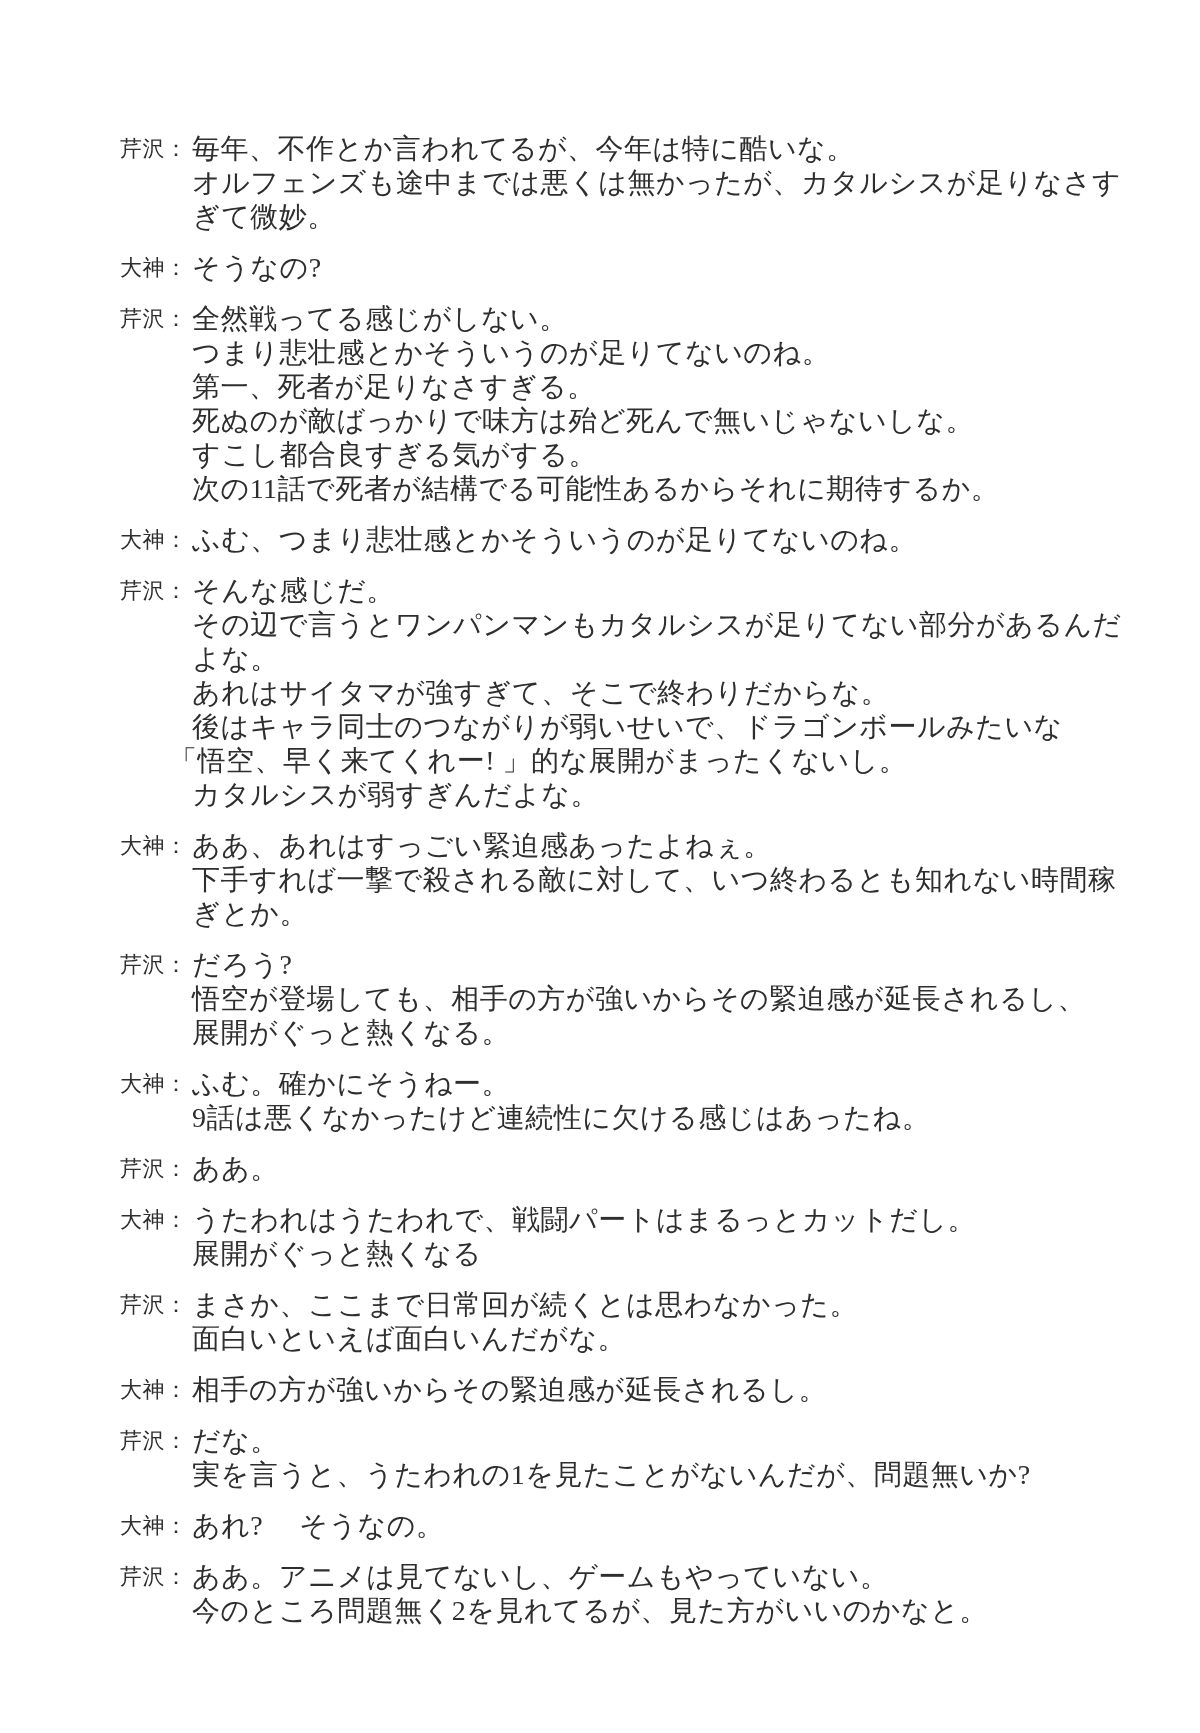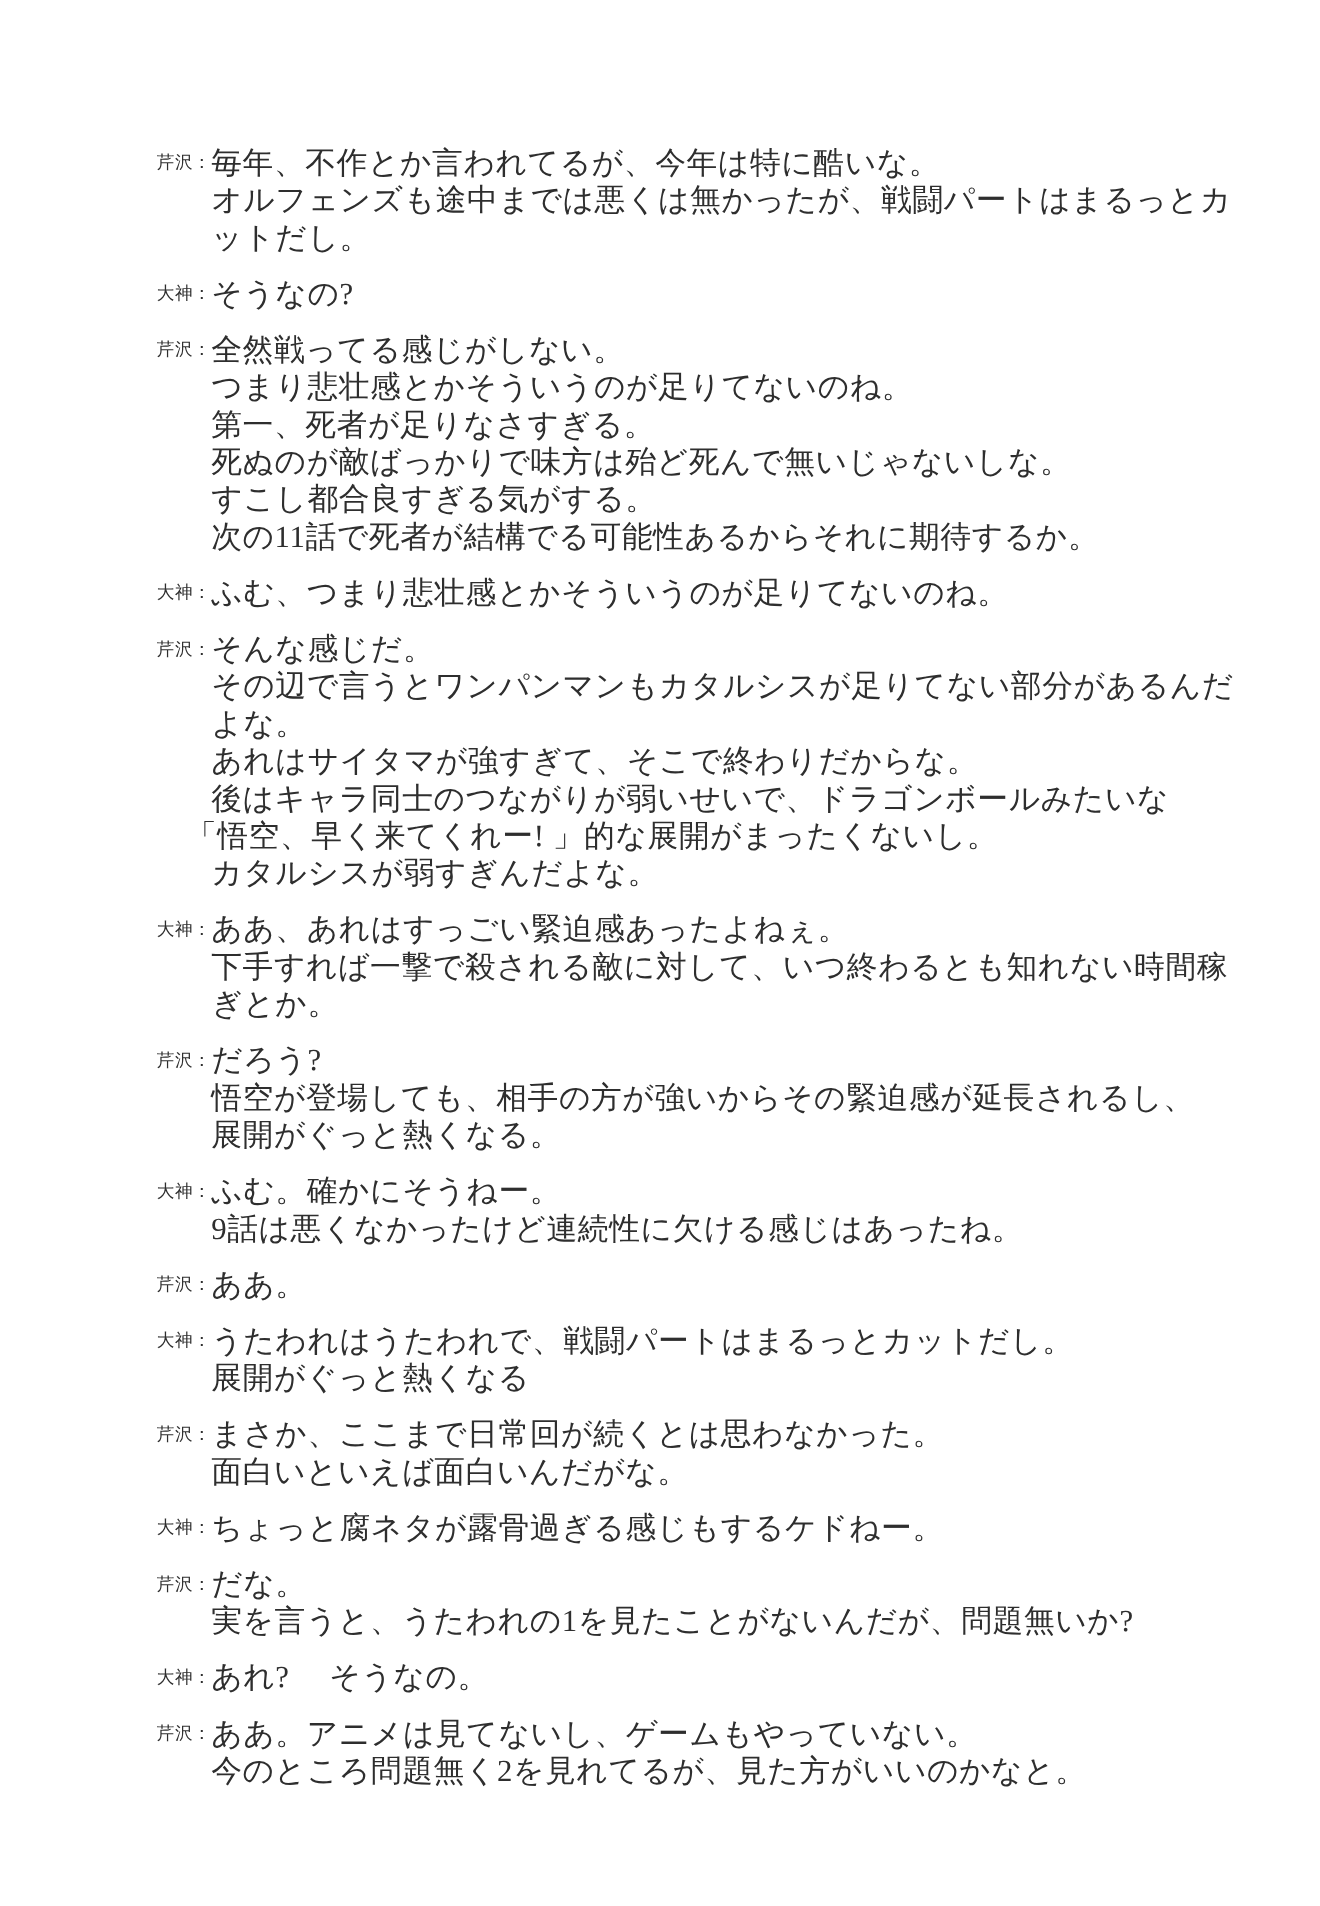--- a/index.html
+++ b/index.html
@@ -23,25 +23,24 @@
     width: 1010px;
   }
   .block {
     display: flex;
     align-items: flex-start;
     margin-bottom: 17px;
   }
   .speaker {
     flex: none;
     width: 72px;
-    font-size: 16px;
+    font-size: 22px;
     line-height: 34px;
     letter-spacing: 0.5px;
     white-space: nowrap;
-    text-align: right;
   }
   .lines {
     flex: 1;
     font-size: 28px;
     line-height: 34px;
     letter-spacing: 0.5px;
   }
   .line {
     white-space: pre-wrap;
   }
@@ -51,21 +50,21 @@
 </style>
 </head>
 <body>
 
 <div class="page">
   <div class="content" id="transcript">
   <div class="block">
     <div class="speaker">芹沢：</div>
     <div class="lines">
           <div class="line">毎年、不作とか言われてるが、今年は特に酷いな。</div>
-          <div class="line">オルフェンズも途中までは悪くは無かったが、戦闘パートはまるっとカットだし。</div>
+          <div class="line">オルフェンズも途中までは悪くは無かったが、カタルシスが足りなさすぎて微妙。</div>
         </div>
   </div>
 
   <div class="block">
     <div class="speaker">大神：</div>
     <div class="lines">
           <div class="line">そうなの?</div>
         </div>
   </div>
 
@@ -144,21 +143,21 @@
     <div class="speaker">芹沢：</div>
     <div class="lines">
           <div class="line">まさか、ここまで日常回が続くとは思わなかった。</div>
           <div class="line">面白いといえば面白いんだがな。</div>
         </div>
   </div>
 
   <div class="block">
     <div class="speaker">大神：</div>
     <div class="lines">
-          <div class="line">ちょっと腐ネタが露骨過ぎる感じもするケドねー。</div>
+          <div class="line">相手の方が強いからその緊迫感が延長されるし。</div>
         </div>
   </div>
 
   <div class="block">
     <div class="speaker">芹沢：</div>
     <div class="lines">
           <div class="line">だな。</div>
           <div class="line">実を言うと、うたわれの1を見たことがないんだが、問題無いか?</div>
         </div>
   </div>

